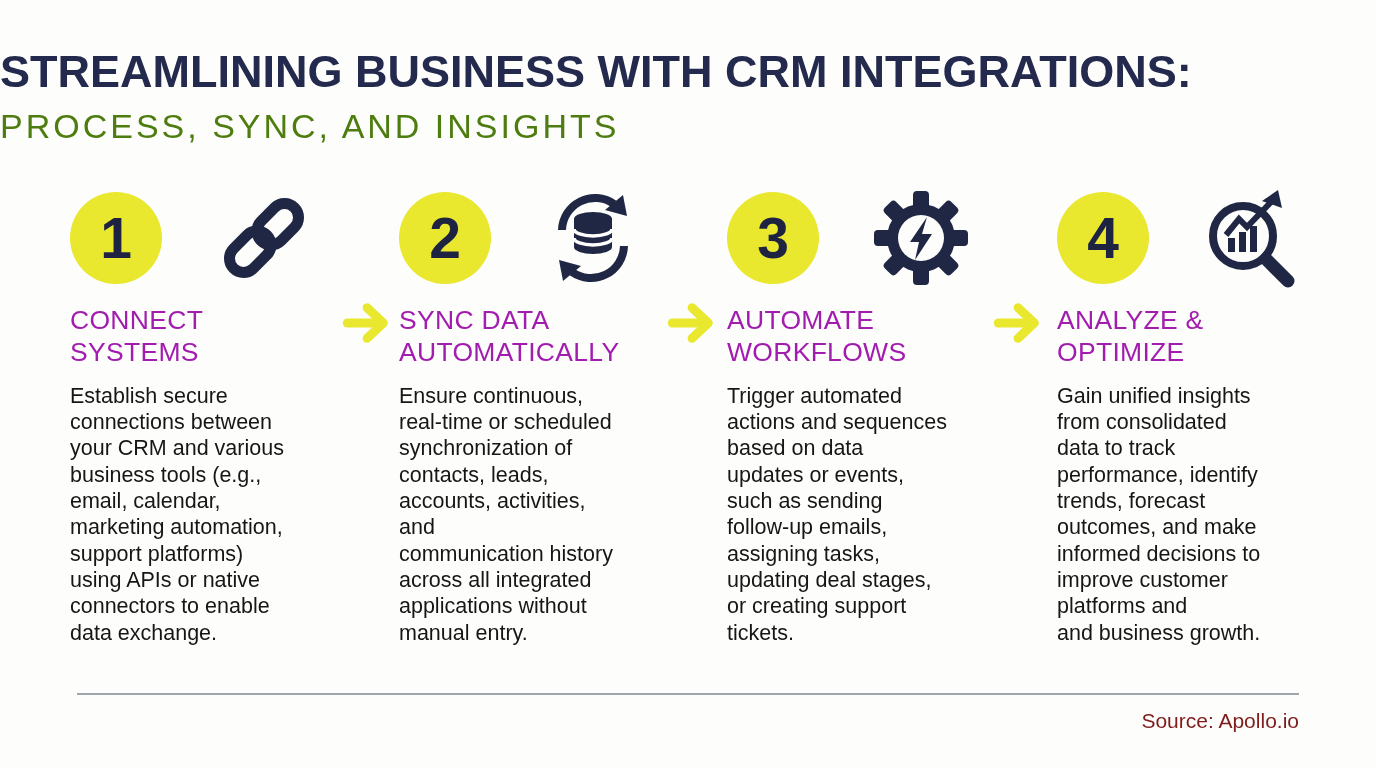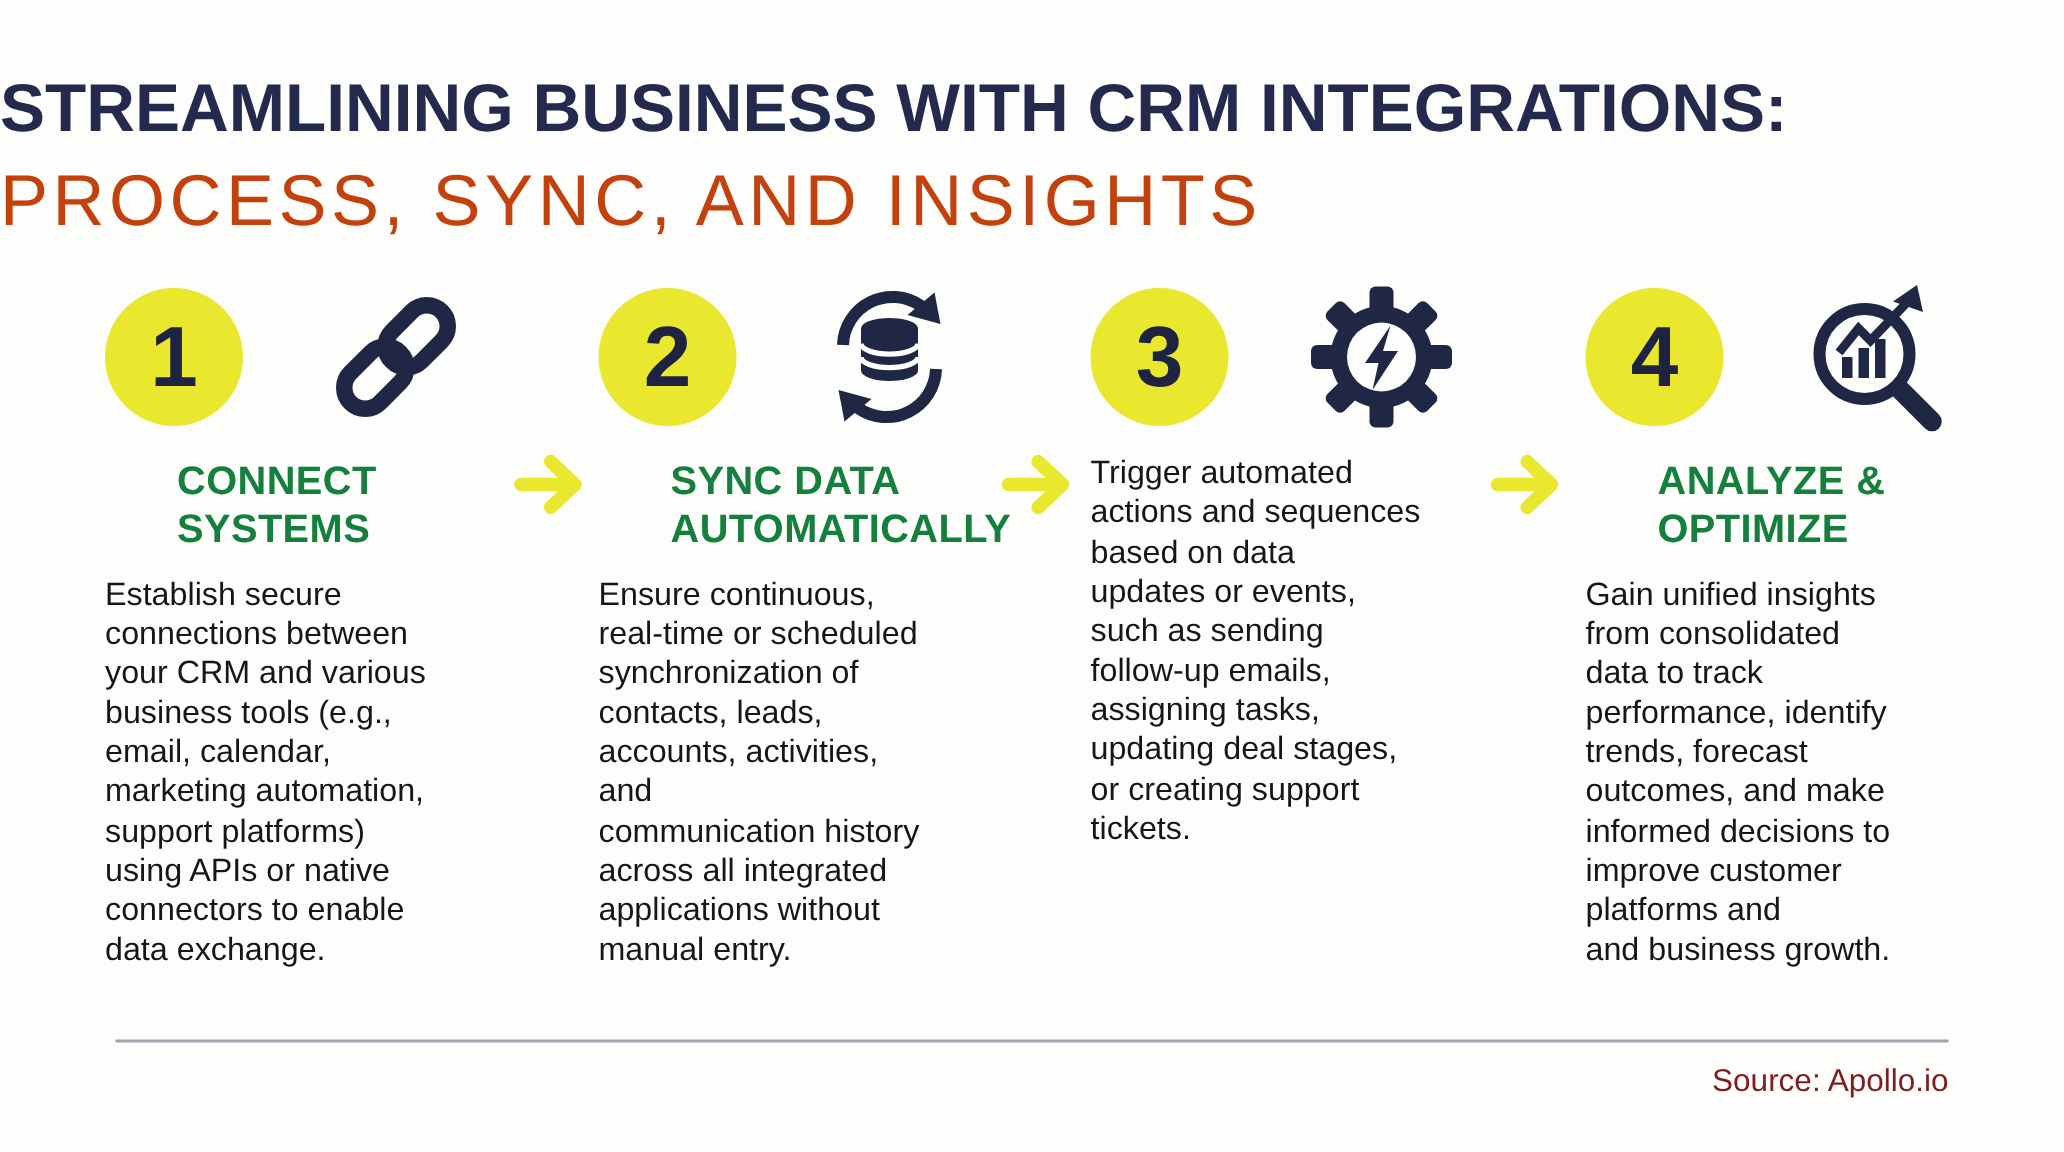--- a/index.html
+++ b/index.html
@@ -12,46 +12,45 @@
     overflow: hidden;
     color: #161616;
   }
   .title-wrap { position: absolute; top: 46px; left: 0; width: 1376px; }
   .title-line1 {
     font-size: 45px; font-weight: 800; letter-spacing: 0px;
     color: #232a4d;
   }
   .title-line2 {
     margin-top: 9px;
-    font-size: 48px; font-weight: 400; letter-spacing: 3px;
-    color: #c2410c;
+    font-size: 34px; font-weight: 400; letter-spacing: 3px;
+    color: #4d7c0f;
   }
   .step {
     position: absolute; top: 188px; width: 276px;
   }
   .step-0 { left: 70px; }
   .step-1 { left: 399px; }
   .step-2 { left: 727px; }
   .step-3 { left: 1057px; }
   .step-top { display: flex; align-items: center; height: 100px; }
   .num-circle {
     width: 92px; height: 92px; border-radius: 50%;
     background: #e9e72e;
     display: flex; align-items: center; justify-content: center;
     font-size: 57px; font-weight: 800; color: #1d2340;
     flex: 0 0 auto;
   }
   .step-icon { width: 100px; height: 100px; margin-left: 52px; color: #1f2745; flex: 0 0 auto; }
   .step-icon svg { width: 100%; height: 100%; display: block; }
   .step-heading {
     margin-top: 16px;
-    font-size: 26.5px; font-weight: 700; line-height: 1.22;
-    letter-spacing: 0.3px; color: #15803d;
+    font-size: 26.5px; font-weight: 400; line-height: 1.22;
+    letter-spacing: 0.3px; color: #a21caf;
     white-space: pre-line;
-    margin-left: 48px;
   }
   .step-body {
     margin-top: 14px;
     font-size: 21.5px; line-height: 1.225; color: #161616;
     white-space: pre-line;
   }
   .flow-arrow { position: absolute; top: 296px; width: 54px; height: 54px; color: #e9e72e; }
   .flow-arrow svg { width: 100%; height: 100%; display: block; }
   .arrow-0 { left: 341px; }
   .arrow-1 { left: 666px; }
@@ -151,20 +150,22 @@
           <rect x="42" y="3" width="16" height="20" rx="4" transform="rotate(225 50 50)"></rect>
           <rect x="42" y="3" width="16" height="20" rx="4" transform="rotate(270 50 50)"></rect>
           <rect x="42" y="3" width="16" height="20" rx="4" transform="rotate(315 50 50)"></rect>
           <circle cx="50" cy="50" r="34"></circle>
         </g>
         <circle cx="50" cy="50" r="23" fill="#fdfdfb"></circle>
         <polygon points="56,29 39,54 48,54 44,72 61,46 51,46" fill="currentColor"></polygon>
       </svg>
     </div>
   </div>
+  <div class="step-heading">AUTOMATE
+WORKFLOWS</div>
   <div class="step-body">Trigger automated
 actions and sequences
 based on data
 updates or events,
 such as sending
 follow-up emails,
 assigning tasks,
 updating deal stages,
 or creating support
 tickets.</div>

